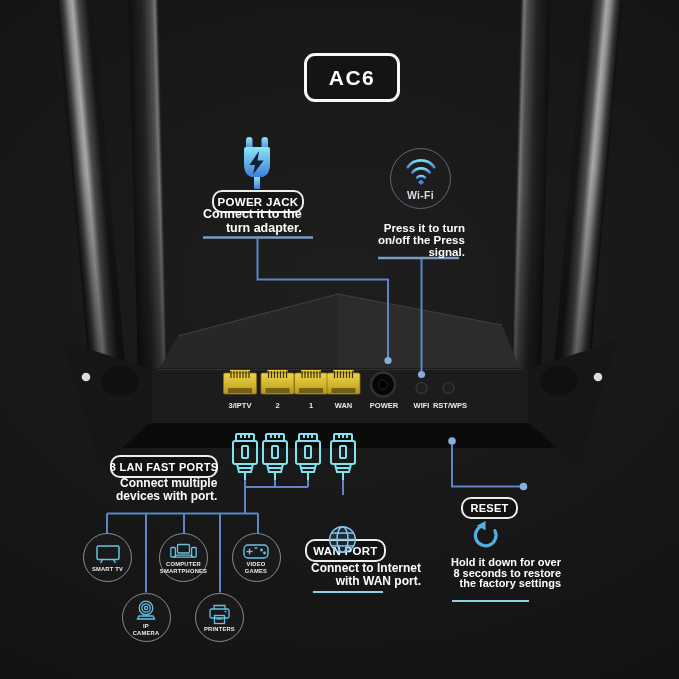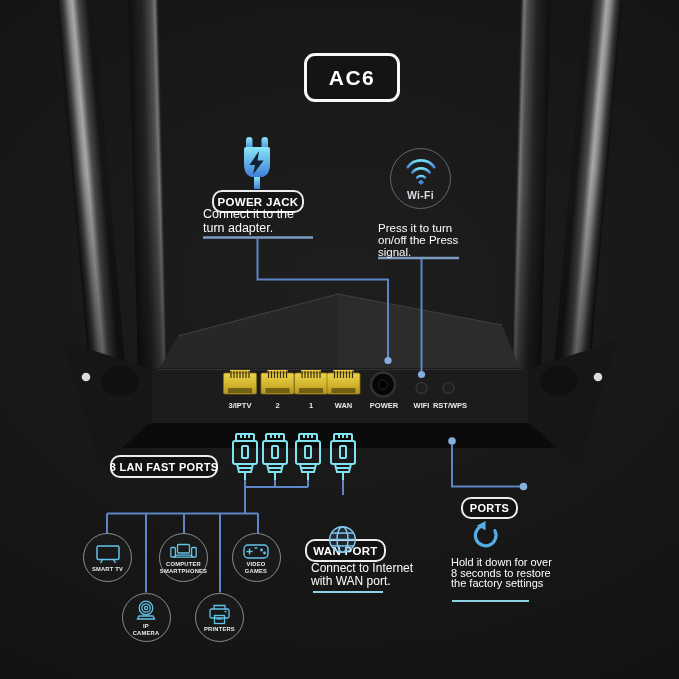--- a/index.html
+++ b/index.html
@@ -11,21 +11,21 @@
   .abs{position:absolute;}
   .blade{position:absolute;transform-origin:50% 0;}
   .bl-l-outer{background:linear-gradient(to bottom,rgba(0,0,0,0) 45%,rgba(8,8,8,.55)),linear-gradient(to right,#0c0c0c 0%,#3a3a3a 16%,#8d8d8d 32%,#a8a8a8 42%,#4a4a4a 58%,#151515 84%);}
   .bl-l-inner{background:linear-gradient(to bottom,rgba(0,0,0,0) 50%,rgba(8,8,8,.5)),linear-gradient(to right,#0f0f0f 0%,#232323 45%,#4d4d4d 76%,#757575 88%,#1f1f1f 98%);}
   .bl-r-inner{background:linear-gradient(to bottom,rgba(0,0,0,0) 50%,rgba(8,8,8,.5)),linear-gradient(to left,#0f0f0f 0%,#232323 45%,#4d4d4d 76%,#757575 88%,#1f1f1f 98%);}
   .bl-r-outer{background:linear-gradient(to bottom,rgba(0,0,0,0) 45%,rgba(8,8,8,.55)),linear-gradient(to left,#0c0c0c 0%,#3a3a3a 16%,#8d8d8d 32%,#a8a8a8 42%,#4a4a4a 58%,#151515 84%);}
   .callout-box{
     border:2px solid #ececec;border-radius:10px;display:flex;align-items:center;justify-content:center;
     font-weight:700;color:#fff;background:rgba(0,0,0,.25);letter-spacing:.3px;white-space:nowrap;
   }
-  .desc{font-weight:400;color:#fdfdfd;}
+  .desc{font-weight:700;color:#fdfdfd;text-align:right;}
   .desc span{display:block;}
   .badge-ac6{
     border:3.5px solid #f8f8f8;border-radius:11px;display:flex;align-items:center;justify-content:center;
     font-weight:700;font-size:21px;letter-spacing:1.5px;color:#fff;background:rgba(0,0,0,.2);
   }
   .dev-circle{
     position:absolute;width:49px;height:49px;border:1.4px solid #878d94;border-radius:50%;
     display:flex;flex-direction:column;align-items:center;justify-content:center;gap:1px;
     background:rgba(255,255,255,.015);box-sizing:border-box;
   }
@@ -237,40 +237,44 @@
   </div>
   <div class="abs desc" style="left:378px;top:222px;font-size:11.5px;line-height:12px;">
     <span>Press it to turn</span>
     <span>on/off the Press</span>
     <span>signal.</span>
   </div>
 
   <div class="abs callout-box" style="left:110px;top:455px;width:104px;height:19px;font-size:11px;">
     <span>3 LAN FAST PORTS</span>
   </div>
+  <div class="abs desc" style="left:116px;top:477px;font-size:12px;line-height:12.5px;">
+    <span>Connect multiple</span>
+    <span>devices with port.</span>
+  </div>
 
   <div class="abs callout-box" style="left:305px;top:495px;width:77px;height:19px;font-size:11.5px;margin-top:44px;">
     <span>WAN PORT</span>
   </div>
   <svg class="abs" style="left:326px;top:523px;" width="33" height="33" viewBox="0 0 36 36">
     <g stroke="#85c9ee" stroke-width="1.6" fill="rgba(110,180,240,0.14)">
       <circle cx="18" cy="18" r="14"></circle>
       <ellipse cx="18" cy="18" rx="6" ry="14" fill="none"></ellipse>
       <line x1="4" y1="18" x2="32" y2="18"></line>
       <line x1="6.5" y1="11" x2="29.5" y2="11"></line>
       <line x1="6.5" y1="25" x2="29.5" y2="25"></line>
     </g>
   </svg>
   <div class="abs desc" style="left:311px;top:562px;font-size:12px;line-height:12.5px;">
     <span>Connect to Internet</span>
     <span>with WAN port.</span>
   </div>
 
   <div class="abs callout-box" style="left:461px;top:497px;width:53px;height:18px;font-size:11px;">
-    <span>PORTS</span>
+    <span>RESET</span>
   </div>
   <svg class="abs" style="left:471px;top:520px;" width="30" height="30" viewBox="0 0 32 32">
     <path d="M 25.5 11.5 A 11 11 0 1 1 13 5.8" fill="none" stroke="#54aee3" stroke-width="3.4" stroke-linecap="round"></path>
     <polygon points="15.5,1 15.5,11 6,6" fill="#54aee3"></polygon>
   </svg>
   <div class="abs desc" style="left:451px;top:557px;font-size:11px;line-height:10.6px;">
     <span>Hold it down for over</span>
     <span>8 seconds to restore</span>
     <span>the factory settings</span>
   </div>

